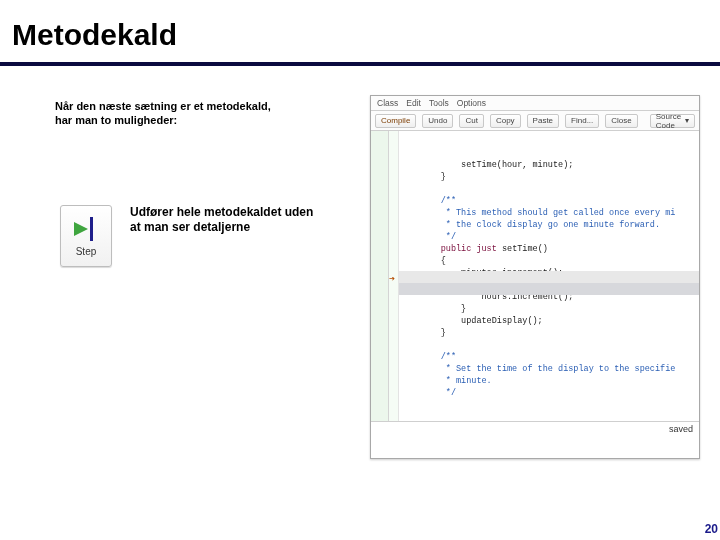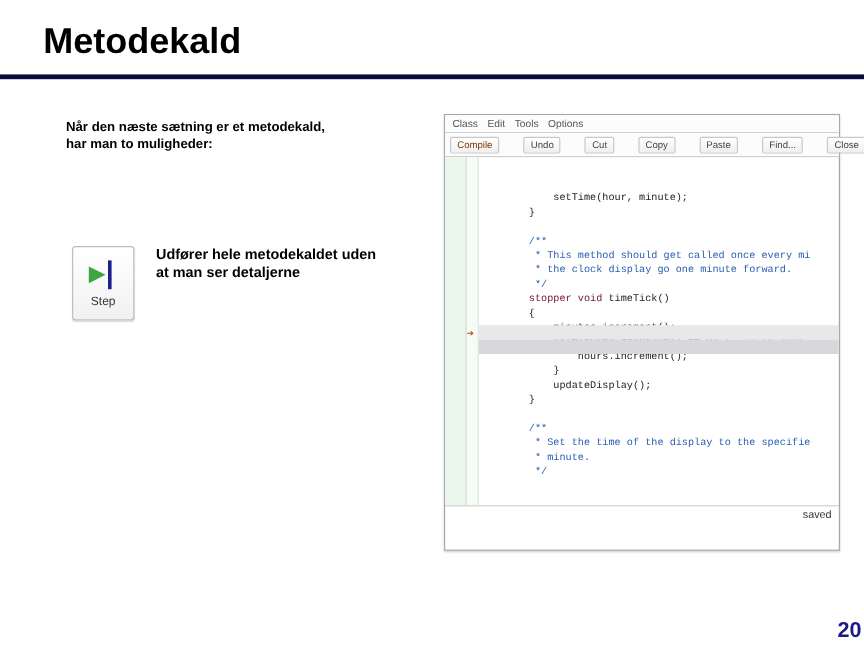--- a/index.html
+++ b/index.html
@@ -6,21 +6,21 @@
   body {
     width: 720px; height: 540px;
     background: #fff;
     font-family: Arial, Helvetica, sans-serif;
     position: relative;
     color: #000;
   }
   .slide-title {
     font-size: 30px;
     font-weight: bold;
-    padding: 18px 0 4px 36px;
+    padding: 18px 0 4px 12px;
   }
   .title-rule {
     position: absolute;
     left: 0; top: 62px;
     width: 720px; height: 4px;
     background: #0a0a3f;
   }
   .intro {
     position: absolute;
     left: 55px; top: 100px;
@@ -139,21 +139,21 @@
     font-size: 8.5px;
     color: #555;
     background: #fcfcfc;
   }
   .dbg-toolbar {
     height: 20px;
     border-bottom: 1px solid #cfcfcf;
     display: flex;
     align-items: center;
     padding: 3px 4px;
-    gap: 20px;
+    gap: 6px;
     background: #fcfcfc;
   }
   .tbtn {
     height: 14px;
     padding: 0 5px;
     border: 1px solid #c8c8c8;
     border-radius: 2px;
     background: linear-gradient(#ffffff,#efefef);
     font-size: 8px;
     color: #444;
@@ -210,21 +210,21 @@
     display: flex;
     align-items: center;
     padding: 0 6px;
     font-size: 9px;
     color: #333;
   }
   .dbg-status .sp { flex: 1; }
   .page-num {
     position: absolute;
     right: 2px; bottom: 4px;
-    font-size: 18px;
+    font-size: 12px;
     font-weight: bold;
     color: #1a1a8a;
   }
 </style>
 </head>
 <body>
 
 <div class="slide-title">Metodekald</div>
 <div class="title-rule"></div>
 
@@ -266,21 +266,21 @@
     </div>
     <div class="codes">
 <div class="hl hl1"></div><div class="hl hl2"></div>
 <span>           setTime(hour, minute);</span>
 <span>       }</span>
 <span></span>
 <span class="tok-comm">       /**</span>
 <span class="tok-comm">        * This method should get called once every mi</span>
 <span class="tok-comm">        * the clock display go one minute forward.</span>
 <span class="tok-comm">        */</span>
-<span><span class="tok-key">       stopper void</span><span> timeTick()</span></span>
+<span><span class="tok-key">       public just</span><span> setTime()</span></span>
 <span>       {</span>
 <span>           minutes.increment();</span>
 <span><span>           if(minutes.getValue() == 0) {  </span><span class="tok-lcom">// it just</span></span>
 <span>               hours.increment();</span>
 <span>           }</span>
 <span>           updateDisplay();</span>
 <span>       }</span>
 <span></span>
 <span class="tok-comm">       /**</span>
 <span class="tok-comm">        * Set the time of the display to the specifie</span>

